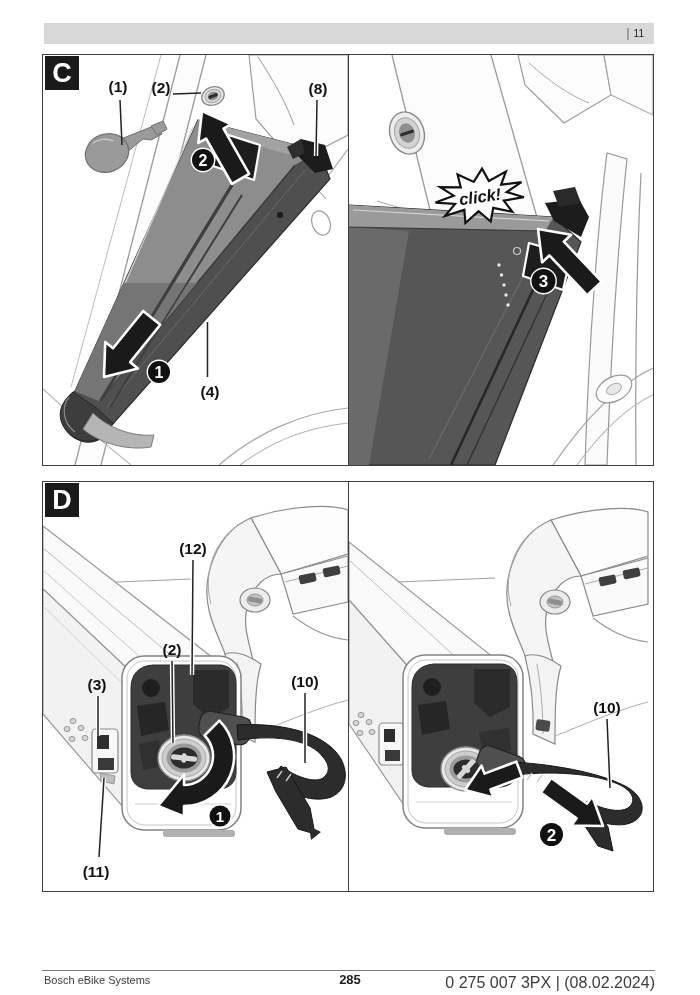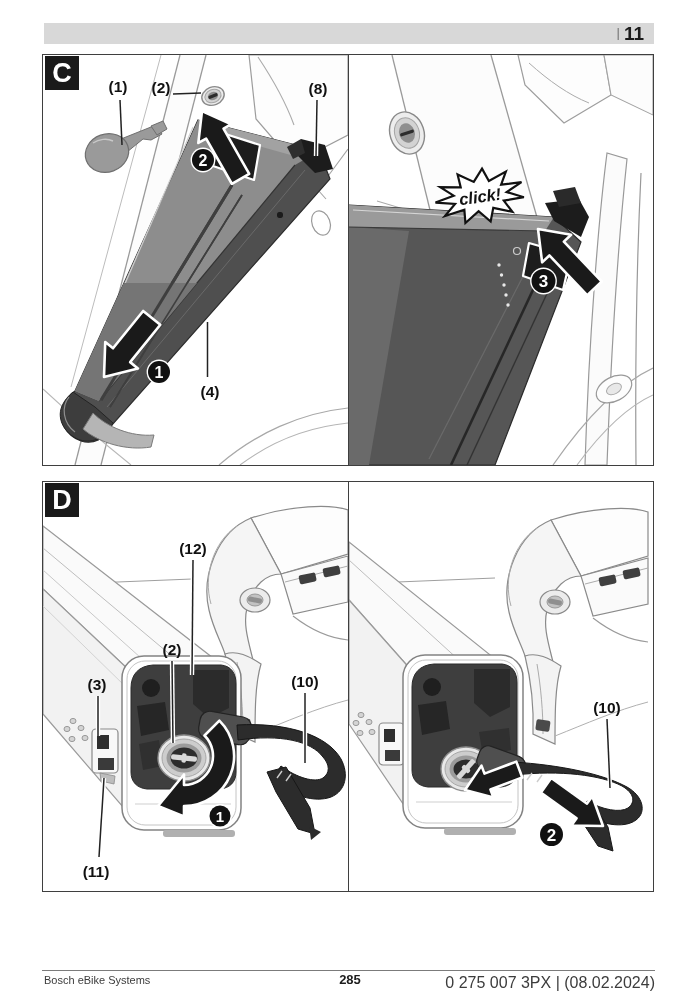--- a/index.html
+++ b/index.html
@@ -3,21 +3,21 @@
 <meta charset="utf-8">
 <style>
   * { margin:0; padding:0; box-sizing:border-box; }
   html,body { background:#ffffff; }
   .page { position:relative; width:700px; height:995px; background:#ffffff;
           font-family:"Liberation Sans", sans-serif; overflow:hidden; }
   .header-bar { position:absolute; left:44px; top:23px; width:610px; height:21px;
           background:#d8d8d8; display:flex; align-items:center; justify-content:flex-end;
           padding-right:10px; }
   .hdr-sep { color:#707070; font-size:13px; font-weight:400; margin-right:4px; position:relative; top:-1px; }
-  .hdr-num { color:#1c1c1c; font-size:19px; font-weight:bold; }
+  .hdr-num { color:#1c1c1c; font-size:10px; font-weight:normal; }
   .panel { position:absolute; left:42px; width:612px; height:412px;
           border:1px solid #3f3f3f; background:#ffffff; }
   .panel-c { top:54px; }
   .panel-d { top:481px; height:411px; }
   .panel-tag { position:absolute; left:2px; top:1px; width:34px; height:34px;
           background:#1a1a1a; color:#ffffff; font-weight:bold; font-size:27px;
           display:flex; align-items:center; justify-content:center; z-index:5; }
   .subpanel { position:absolute; top:0; height:100%; overflow:hidden; }
   .sub-left { left:0; width:305px; }
   .sub-right { left:306px; width:304px; }

